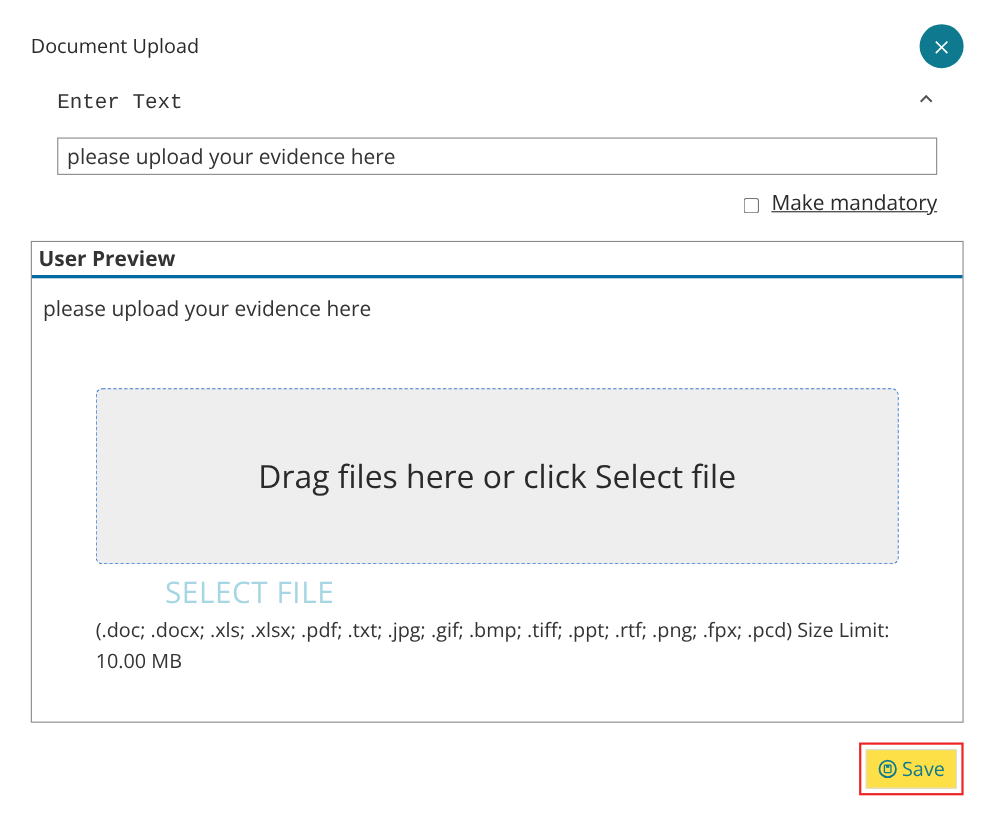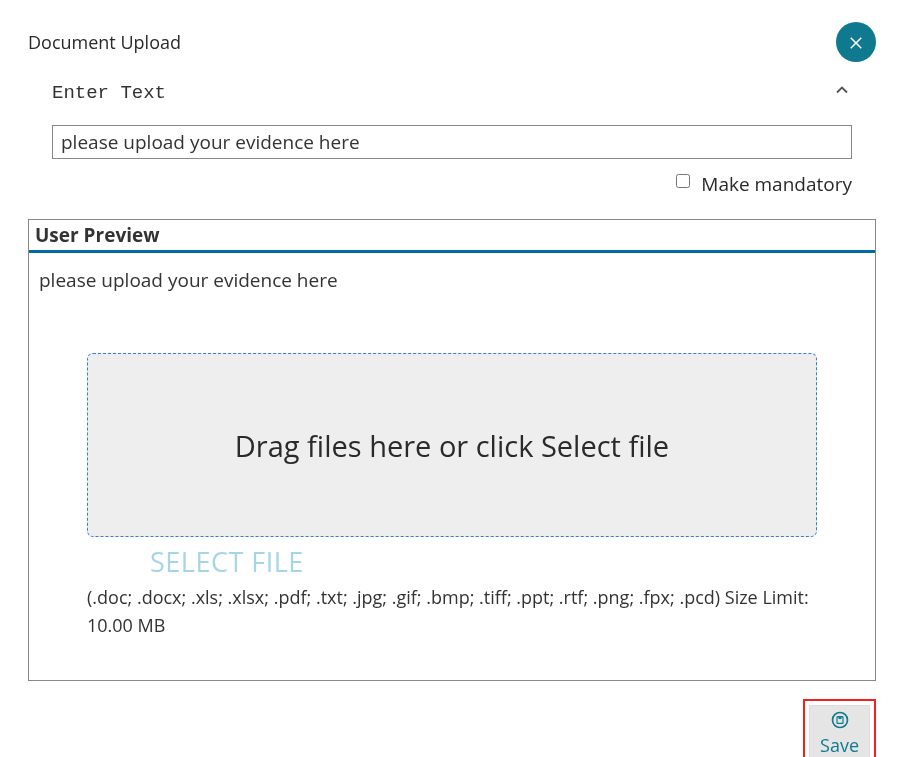--- a/index.html
+++ b/index.html
@@ -56,25 +56,26 @@
       padding: 4px 8px;
       font-size: 19px;
       font-family: inherit;
       color: #333;
       height: 34px;
     }
 
     .mandatory-row {
       display: flex;
       justify-content: flex-end;
-      align-items: flex-start;
+      align-items: flex-end;
       gap: 8px;
       padding: 0 24px 22px 24px;
       font-size: 19px;
       color: #2a2a2a;
+      text-decoration: underline;
     }
     .mandatory-row input[type="checkbox"] {
       width: 14px;
       height: 14px;
     }
 
     .preview-panel {
       border: 1px solid #888;
     }
     .preview-header {
@@ -90,21 +91,21 @@
     .preview-instruction {
       font-size: 19px;
       color: #333;
       margin-bottom: 60px;
     }
     .dropzone {
       margin: 0 48px 6px 48px;
       border: 1px dashed #3a7bd5;
       background: #eeeeee;
       border-radius: 6px;
-      height: 184px;
+      height: 160px;
       display: flex;
       align-items: center;
       justify-content: center;
       font-size: 29px;
       color: #2a2a2a;
     }
     .select-file {
       margin-left: 111px;
       font-size: 27px;
       color: #a6d5e3;
@@ -123,28 +124,27 @@
       margin-top: 18px;
     }
     .save-wrap {
       border: 2px solid #e22;
       padding: 4px;
     }
     .save-btn {
       display: flex;
       align-items: center;
       gap: 4px;
-      background: #e5e5e5;
+      background: #fde047;
       border: 1px solid #ddd;
       padding: 5px 10px;
       font-size: 18px;
       color: #0f7a8f;
       cursor: pointer;
       font-family: inherit;
-      flex-direction: column;
     }
     .save-btn svg { width: 18px; height: 18px; }
   </style>
 </head>
 <body>
 
 <div class="header-row">
   <div class="page-title">Document Upload</div>
   <button class="close-btn" aria-label="close">
     <svg viewBox="0 0 24 24">

